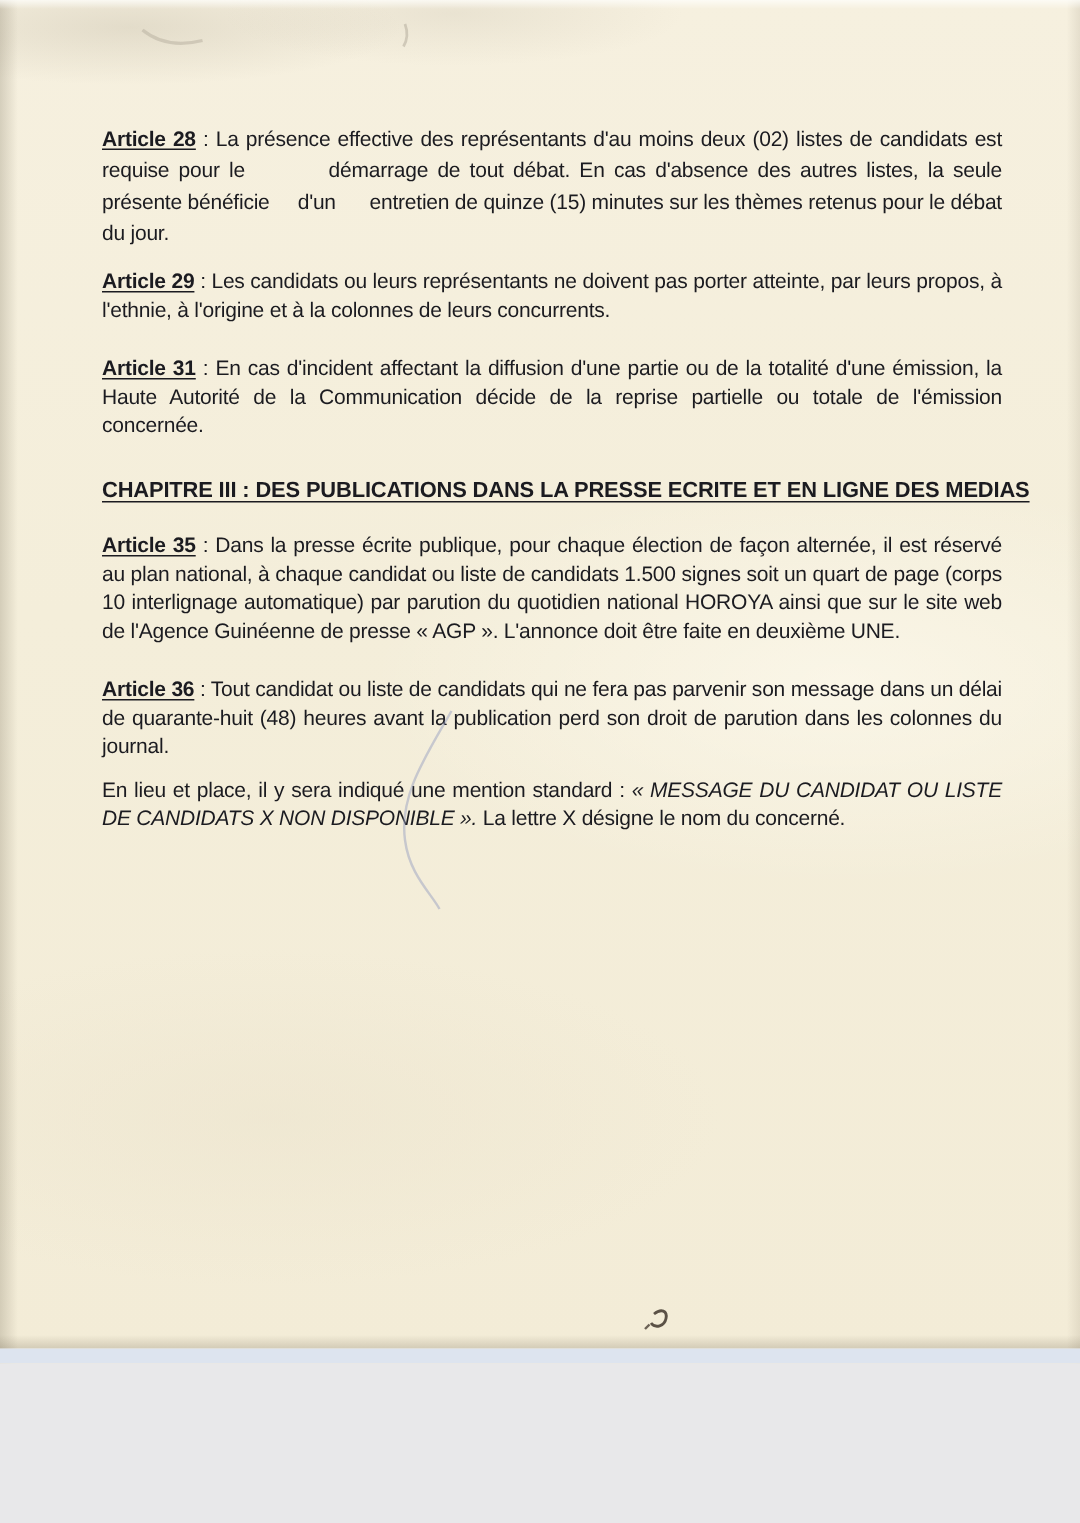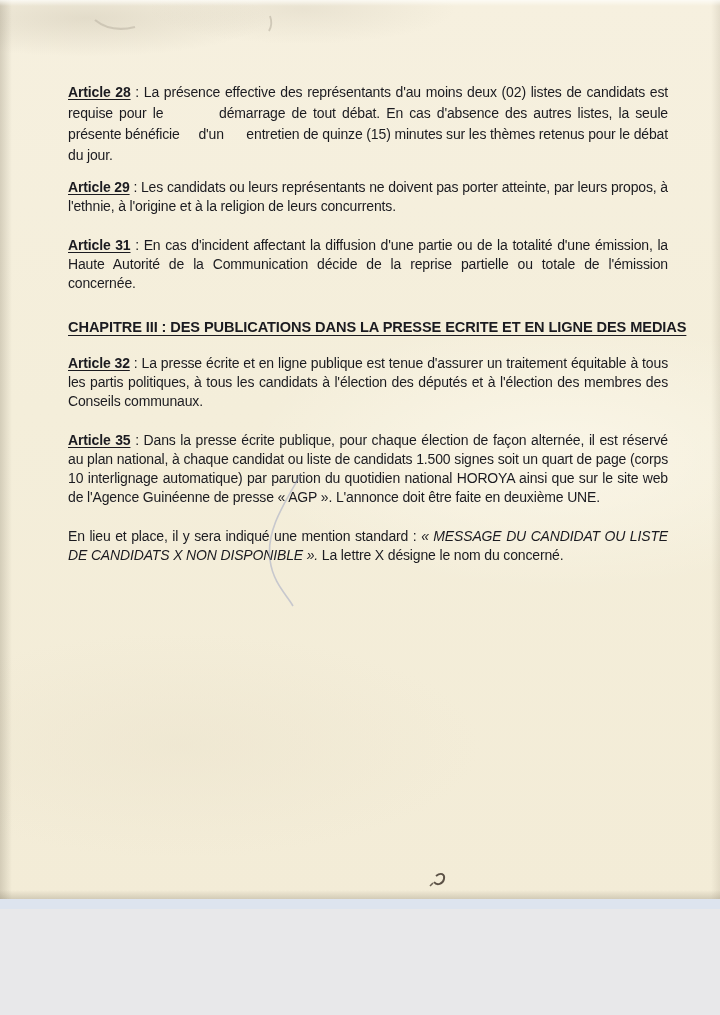--- a/index.html
+++ b/index.html
@@ -42,36 +42,36 @@
 </style>
 </head>
 <body>
 
 <div class="page">
 
   <div class="content">
 
     <p class="para wide" style="margin-bottom:12px;"><span class="art">Article 28</span><span> : La présence effective des représentants d'au moins deux (02) listes de candidats est requise pour le&nbsp;&nbsp;&nbsp;&nbsp;&nbsp;&nbsp;&nbsp;&nbsp; démarrage de tout débat. En cas d'absence des autres listes, la seule présente bénéficie&nbsp;&nbsp;&nbsp;&nbsp; d'un&nbsp;&nbsp;&nbsp;&nbsp;&nbsp; entretien de quinze (15) minutes sur les thèmes retenus pour le débat du jour.</span></p>
 
-    <p class="para" style="margin-bottom:20px;"><span class="art">Article 29</span><span> : Les candidats ou leurs représentants ne doivent pas porter atteinte, par leurs propos, à l'ethnie, à l'origine et à la religion de leurs concurrents.</span></p>
+    <p class="para" style="margin-bottom:20px;"><span class="art">Article 29</span><span> : Les candidats ou leurs représentants ne doivent pas porter atteinte, par leurs propos, à l'ethnie, à l'origine et à la colonnes de leurs concurrents.</span></p>
 
 
     <p class="para" style="margin-bottom:24px;"><span class="art">Article 31</span><span> : En cas d'incident affectant la diffusion d'une partie ou de la totalité d'une émission, la Haute Autorité de la Communication décide de la reprise partielle ou totale de l'émission concernée.</span></p>
 
     <h2 class="chap">
       <span>CHAPITRE III : DES PUBLICATIONS DANS LA PRESSE ECRITE ET EN LIGNE DES MEDIAS</span>
     </h2>
 
-    <p class="para" style="margin-bottom:20px;"><span class="art">Article 32</span><span> : La presse écrite et en ligne publique est tenue d'assurer un traitement équitable à tous les partis politiques, à tous les candidats à l'élection des députés et à l'élection des membres des Conseils communaux.</span></p>
 
 
 
     <p class="para" style="margin-bottom:20px;"><span class="art">Article 35</span><span> : Dans la presse écrite publique, pour chaque élection de façon alternée, il est réservé au plan national, à chaque candidat ou liste de candidats 1.500 signes soit un quart de page (corps 10 interlignage automatique) par parution du quotidien national HOROYA ainsi que sur le site web de l'Agence Guinéenne de presse « AGP ». L'annonce doit être faite en deuxième UNE.</span></p>
 
 
+    <p class="para" style="margin-bottom:10px;"><span class="art">Article 36</span><span> : Tout candidat ou liste de candidats qui ne fera pas parvenir son message dans un délai de quarante-huit (48) heures avant la publication perd son droit de parution dans les colonnes du journal.</span></p>
 
     <p class="para" style="margin-bottom:0;"><span>En lieu et place, il y sera indiqué une mention standard : </span><span class="italic-quote">« MESSAGE DU CANDIDAT OU LISTE DE CANDIDATS X NON DISPONIBLE ».</span><span> La lettre X désigne le nom du concerné.</span></p>
 
   </div>
 
   <svg class="artifacts" viewBox="0 0 720 1015">
 
     <path d="M95,20 q16,13 40,7" fill="none" stroke="#b9b2a2" stroke-width="2.2" opacity="0.55"></path>
     <path d="M270,16 q3,8 -1,15" fill="none" stroke="#b0a898" stroke-width="1.8" opacity="0.5"></path>
 

